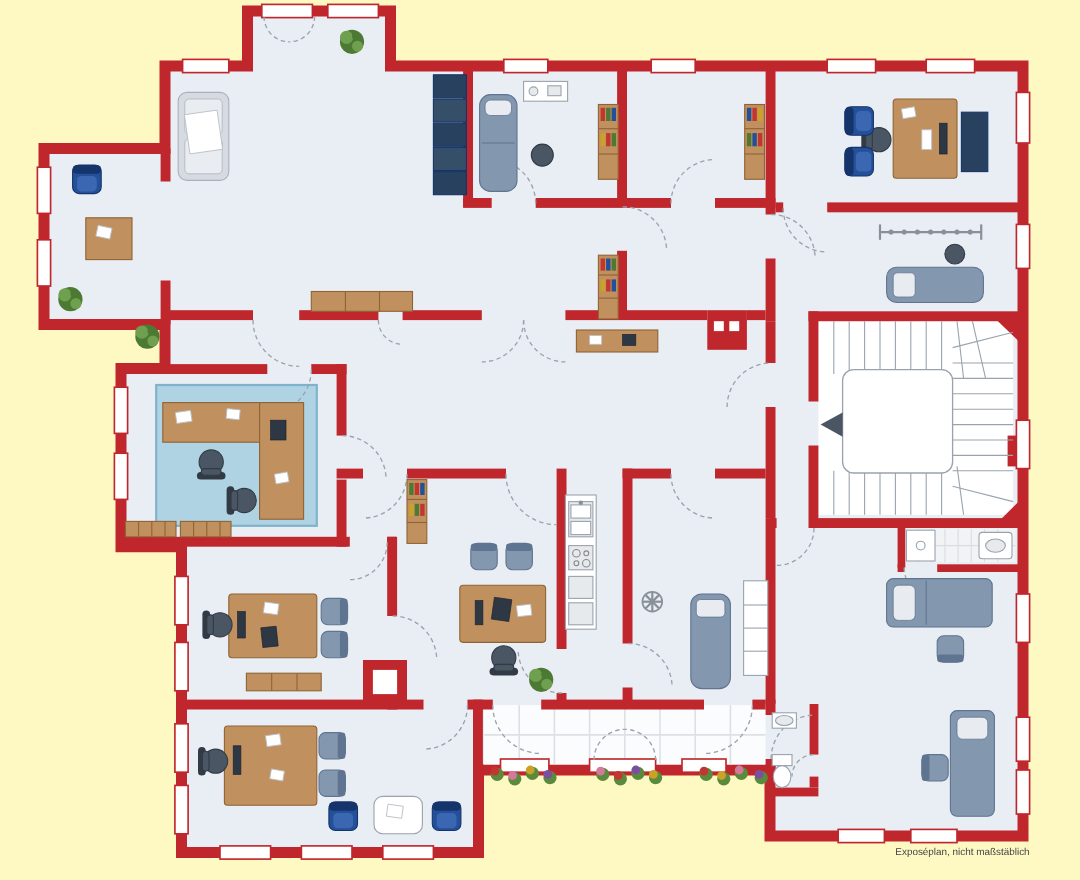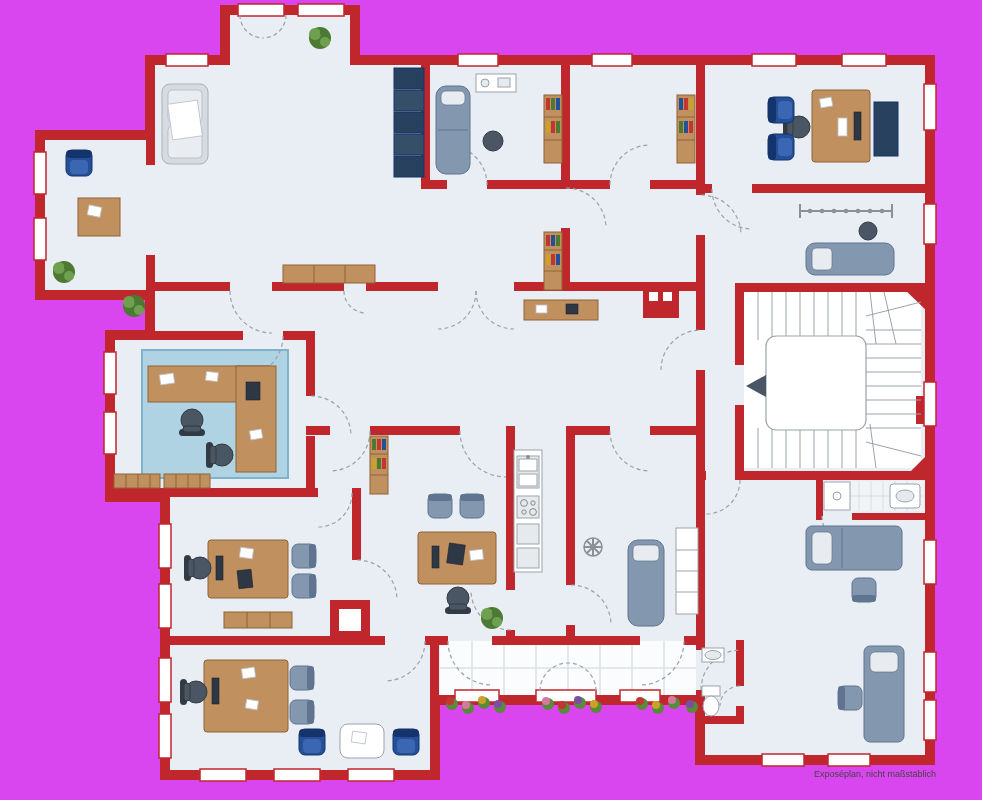--- a/index.html
+++ b/index.html
@@ -1,16 +1,16 @@
 <!DOCTYPE html>
 <html style="--wall: #C0272D; --wall-dark: #8E1E23; --floor: #E9EDF4; --wood: #C1905F; --wood-dark: #8F6334; --navy: #24509A; --navy-dark: #14346B; --navy-light: #3B66B2; --navy-cabinet: #28415E; --upholstery: #8397AE; --upholstery-dark: #5F7490; --upholstery-light: #E8ECF0; --chair: #4A5663; --chair-dark: #323B45; --sofa: #D6DBE1; --sofa-dark: #A9B1BB; --carpet: #AFD3E3; --carpet-border: #7FB3CC; --plant: #4C7A33; --plant-light: #6FA04F; --line: #9AA3AD; --tile: #DDE1E6; --dark-item: #2E3744; --metal: #8A9098; --flower-red: #C23531; --flower-pink: #D4789C; --flower-yellow: #C9A227; --flower-purple: #7B4FA0; --flower-green: #5A8A3C; --text: #444444;"><head>
 <meta charset="utf-8">
 <style>
   html,body{margin:0;padding:0;background:#fff;}
-  .stage{width:982px;height:800px;position:relative;background:#d946ef;overflow:hidden;
+  .stage{width:982px;height:800px;position:relative;background:#fef9c3;overflow:hidden;
          font-family:"Liberation Sans",sans-serif;}
   svg{display:block}
   .floorpath{fill:var(--floor);stroke:var(--wall);stroke-width:10;stroke-linejoin:miter;}
   .wall{fill:var(--wall);}
   .win{fill:#fff;stroke:var(--wall);stroke-width:1.5;}
   .wood{fill:var(--wood);stroke:var(--wood-dark);stroke-width:1;}
   .woodline{stroke:var(--wood-dark);stroke-width:1;}
   .navy{fill:var(--navy);stroke:var(--navy-dark);stroke-width:1;}
   .navyd{fill:var(--navy-dark);}
   .navyl{fill:var(--navy-light);}

